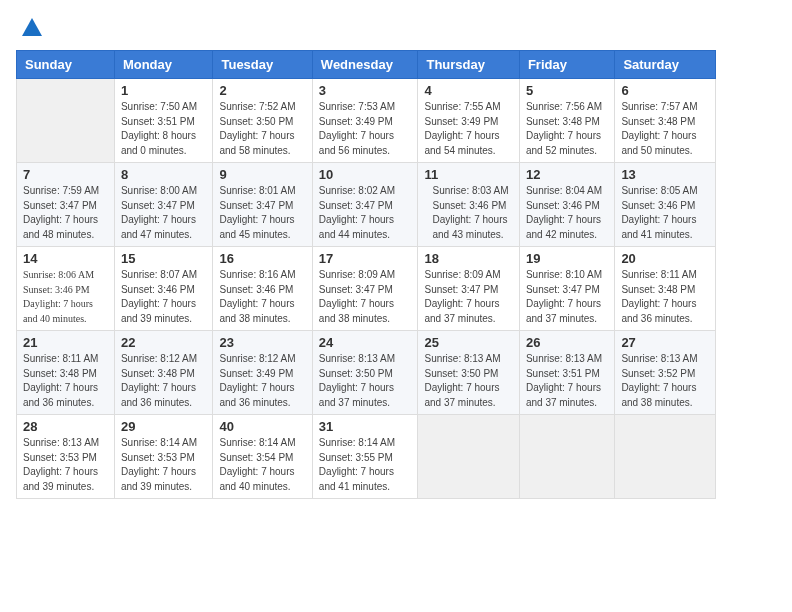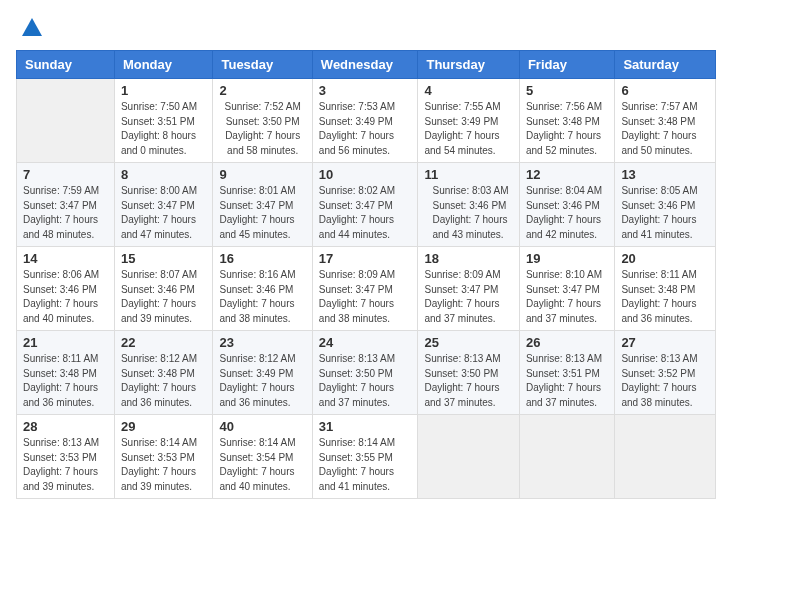--- a/index.html
+++ b/index.html
@@ -128,21 +128,21 @@
           <td class="empty"></td>
           <td>
             <span class="day-num">1</span>
             <div class="cell-info" style="white-space: pre-line;">Sunrise: 7:50 AM
 Sunset: 3:51 PM
 Daylight: 8 hours
 and 0 minutes.</div>
           </td>
           <td>
             <span class="day-num">2</span>
-            <div class="cell-info" style="white-space: pre-line; text-align: center;">Sunrise: 7:52 AM
+            <div class="cell-info" style="white-space: pre-line;">Sunrise: 7:52 AM
 Sunset: 3:50 PM
 Daylight: 7 hours
 and 58 minutes.</div>
           </td>
           <td>
             <span class="day-num">3</span>
             <div class="cell-info" style="white-space: pre-line;">Sunrise: 7:53 AM
 Sunset: 3:49 PM
 Daylight: 7 hours
 and 56 minutes.</div>
@@ -216,21 +216,21 @@
             <span class="day-num">13</span>
             <div class="cell-info" style="white-space: pre-line;">Sunrise: 8:05 AM
 Sunset: 3:46 PM
 Daylight: 7 hours
 and 41 minutes.</div>
           </td>
         </tr>
         <tr>
           <td>
             <span class="day-num">14</span>
-            <div class="cell-info" style="white-space: pre-line;">Sunrise: 8:06 AM
+            <div class="cell-info" style="white-space: pre-line; font-family: Liberation Serif, serif;">Sunrise: 8:06 AM
 Sunset: 3:46 PM
 Daylight: 7 hours
 and 40 minutes.</div>
           </td>
           <td>
             <span class="day-num">15</span>
             <div class="cell-info" style="white-space: pre-line;">Sunrise: 8:07 AM
 Sunset: 3:46 PM
 Daylight: 7 hours
 and 39 minutes.</div>

